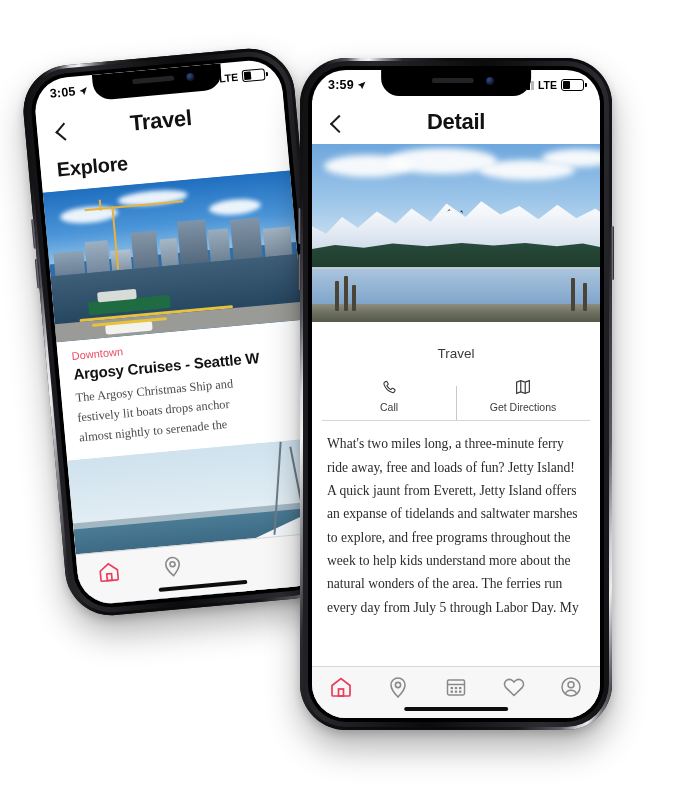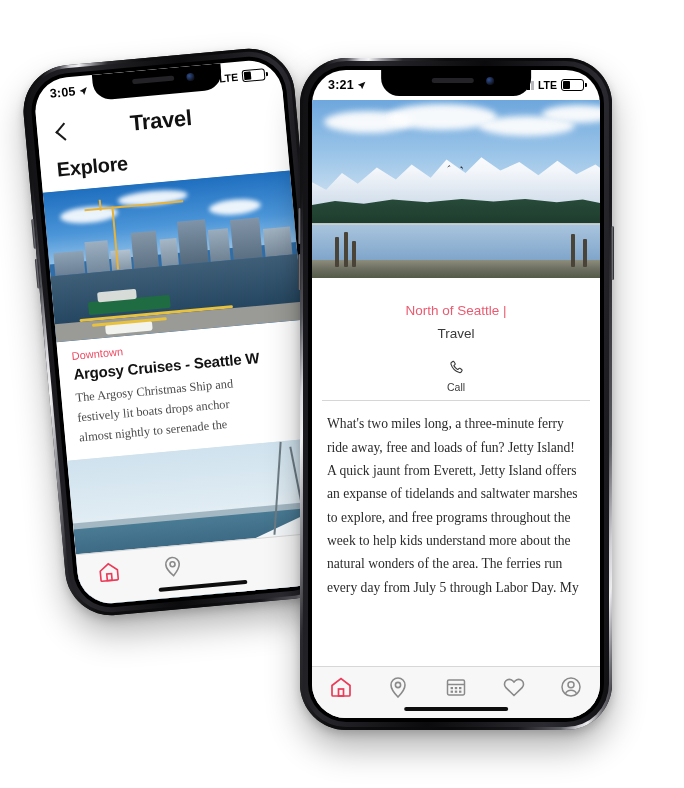--- a/index.html
+++ b/index.html
@@ -307,40 +307,44 @@
     <div class="bezel"></div>
 
     <div class="screen">
       <div class="notch">
         <div class="speaker"></div>
         <div class="cam"></div>
       </div>
 
       <div class="statusbar">
         <div class="sb-time">
-          <span>3:21</span>
+          <span>3:59</span>
           <svg width="9" height="9" viewBox="0 0 10 10">
             <path d="M9.3.7 0.9 4.3l3.4 1.4 1.4 3.4z" fill="#111"></path>
           </svg>
         </div>
         <div class="sb-right">
           <span class="bars">
               <i></i>
               <i></i>
               <i></i>
               <i></i>
             </span>
           <span class="lte">LTE</span>
           <span class="batt">
               <i></i>
             </span>
         </div>
       </div>
 
       <div style="padding-top:30px">
+        <div class="navbar">
+          <span class="backchev"></span>
+          <span class="title">Detail</span>
+        </div>
 
         <div class="hero">
           <div class="sky"></div>
           <div class="cloud" style="left:4%;top:6%;width:88px;height:22px;"></div>
           <div class="cloud" style="left:26%;top:2%;width:110px;height:26px;"></div>
           <div class="cloud" style="left:58%;top:9%;width:96px;height:20px;"></div>
           <div class="cloud" style="left:80%;top:3%;width:74px;height:18px;"></div>
           <div class="mtn"></div>
           <div class="ridge"></div>
           <div class="shoreline"></div>
@@ -348,32 +352,40 @@
           <div class="beach"></div>
           <div class="piling" style="left:8%;height:17%;"></div>
           <div class="piling" style="left:11%;height:20%;"></div>
           <div class="piling" style="left:14%;height:15%;"></div>
           <div class="piling" style="left:90%;height:19%;"></div>
           <div class="piling" style="left:94%;height:16%;"></div>
           <div class="bird"></div>
         </div>
 
         <div class="detail-head">
-          <div class="place-region">North of Seattle |</div>
           <div class="place-cat">Travel</div>
         </div>
 
         <div class="actions">
           <div class="action">
             <span class="glyph">
               <svg width="17" height="17" viewBox="0 0 24 24" fill="none" stroke="currentColor" stroke-width="1.6">
                 <path d="M6.6 3.5c.6-.4 1.4-.2 1.8.4l1.6 2.5c.3.5.2 1.2-.3 1.6l-1 .8c-.3.2-.4.6-.2.9a12 12 0 0 0 5 5c.3.2.7.1.9-.2l.8-1c.4-.5 1-.6 1.6-.3l2.5 1.6c.6.4.8 1.2.4 1.8l-1 1.5c-.6.9-1.7 1.3-2.7 1A18 18 0 0 1 4.2 7.2c-.3-1 .1-2.1 1-2.7z"></path>
               </svg>
             </span>
             <span class="lbl">Call</span>
+          </div>
+          <div class="action">
+            <span class="glyph">
+              <svg width="18" height="18" viewBox="0 0 24 24" fill="none" stroke="currentColor" stroke-width="1.6">
+                <path d="M3.5 5.5 9 3.5l6 2 5.5-2v15l-5.5 2-6-2-5.5 2z"></path>
+                <path d="M9 3.5v15M15 5.5v15"></path>
+              </svg>
+            </span>
+            <span class="lbl">Get Directions</span>
           </div>
         </div>
 
         <div class="article">What's two miles long, a three-minute ferry ride away, free and loads of fun? Jetty Island! A quick jaunt from Everett, Jetty Island offers an expanse of tidelands and saltwater marshes to explore, and free programs throughout the week to help kids understand more about the natural wonders of the area. The ferries run every day from July 5 through Labor Day. My</div>
       </div>
 
       <div class="tabbar">
         <div class="tab active">
           <svg width="24" height="24" viewBox="0 0 24 24" fill="none" stroke="currentColor" stroke-width="1.7">
             <path d="M3 10.5 12 3.5l9 7V20a1 1 0 0 1-1 1H4a1 1 0 0 1-1-1z"></path>

